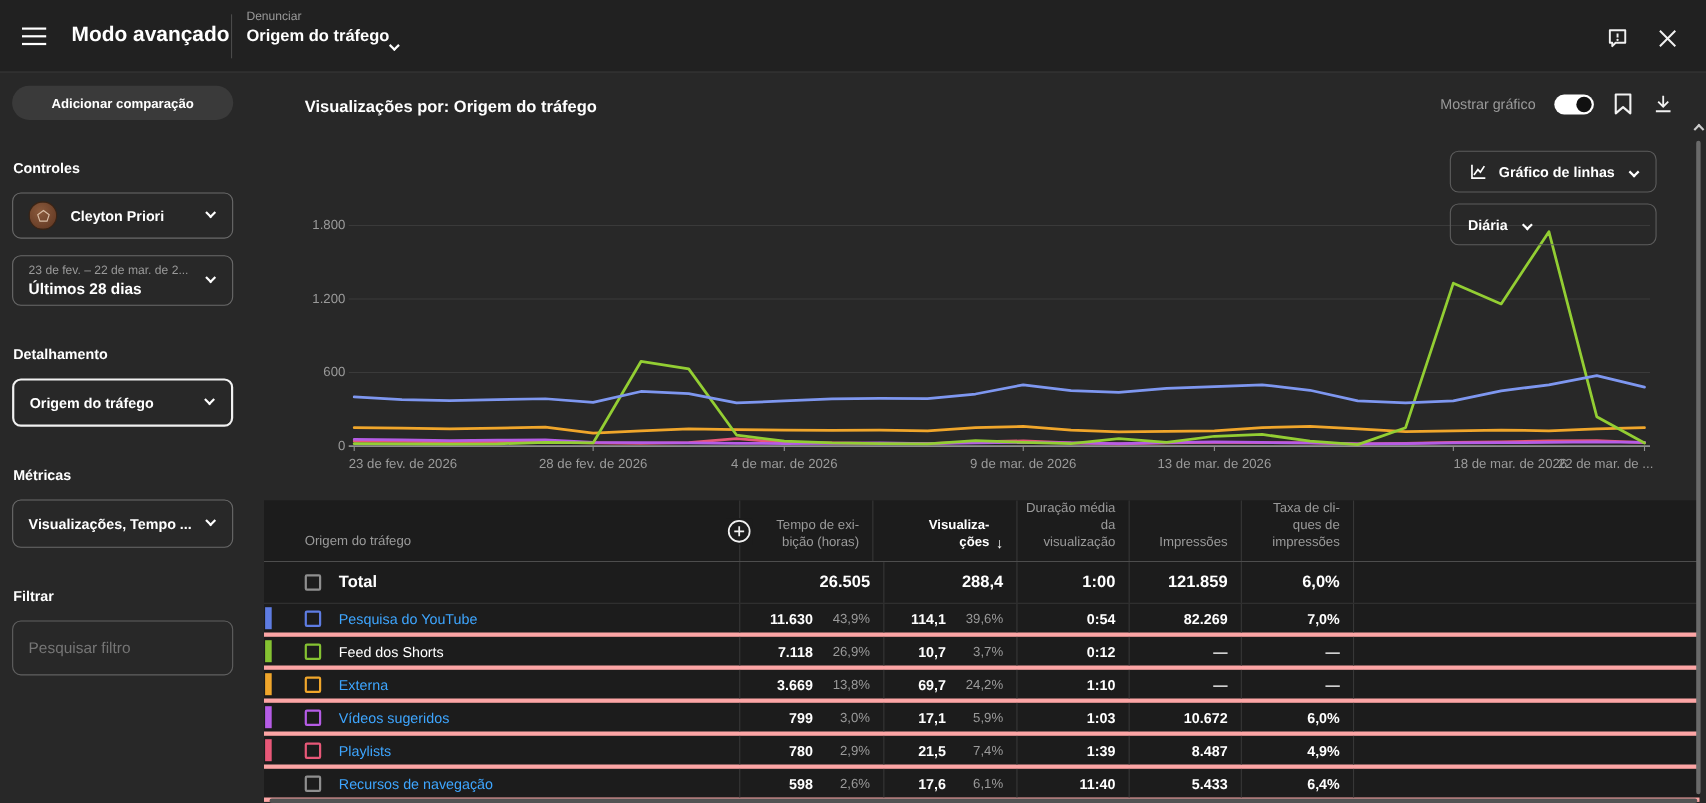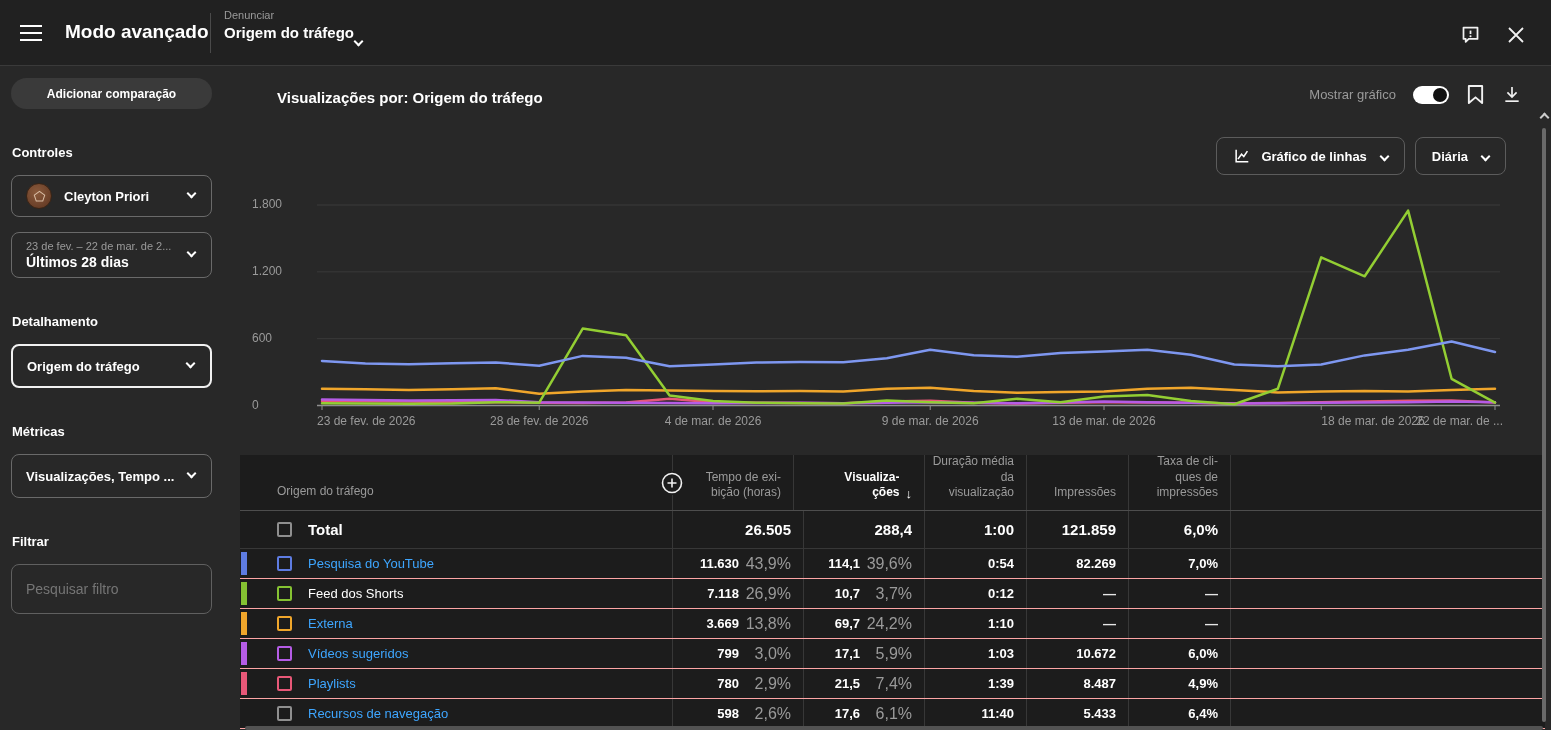--- a/index.html
+++ b/index.html
@@ -51,36 +51,36 @@
   .main-header { position:relative; height:60px; }
   .main-title { position:absolute; left:53px; top:22px; font-size:15px; font-weight:bold; }
   .header-right { position:absolute; right:29px; top:17px; display:flex; gap:17px; align-items:center; }
   .show-chart-label { font-size:13px; color:#9a9a9a; }
   .toggle { position:relative; width:36px; height:18px; background:#fff; border-radius:9px; cursor:pointer; }
   .toggle .knob { position:absolute; right:2px; top:2px; width:14px; height:14px; border-radius:50%; background:#111; }
   .icon-btn { background:none; border:none; cursor:pointer; padding:0; display:flex; }
 
   
   .chart-section { position:relative; height:328px; }
-  .chart-controls { position:absolute; top:10px; right:45px; display:flex; gap:10px; z-index:3; }
+  .chart-controls { position:absolute; top:10px; right:45px; display:flex; gap:10px; z-index:3;flex-direction:column; }
   .ctl-btn { height:38px; display:flex; align-items:center; gap:10px; padding:0 16px;
     background:transparent; border:1px solid #5c5c5c; border-radius:8px; color:#fff;
     font-size:13px; font-weight:bold; font-family:inherit; cursor:pointer; }
   .ctl-btn .chev { margin-left:4px; }
   .chart-area { position:absolute; inset:0; }
   .chart-area svg { position:absolute; left:0; top:0; }
-  .ylab { position:absolute; width:62px; text-align:left; font-size:12px; color:#9a9a9a; }
+  .ylab { position:absolute; width:62px; text-align:right; font-size:12px; color:#9a9a9a; }
   .xlab { position:absolute; font-size:12px; color:#9a9a9a; white-space:nowrap; top:287px; }
 
   
   .table-wrap { position:absolute; left:16px; right:6px; top:388px; background:#1c1c1c; }
   .trow { position:relative; display:flex; background:#1c1c1c; }
   .thead-row { height:56px; border-bottom:1px solid #4d4d4d; }
   .total-row { height:38px; border-bottom:1px solid #373737; align-items:center; }
-  .data-row { height:30px; border-bottom:1px solid #fca5a5; align-items:flex-start; cursor:pointer; }
+  .data-row { height:30px; border-bottom:4px solid #fca5a5; align-items:flex-start; cursor:pointer; }
   .c-name { width:432px; display:flex; align-items:center; }
   .c-views { width:131px; } .c-watch { width:121px; }
   .c-avg { width:102px; } .c-impr { width:102px; } .c-ctr { width:102px; }
   .c-empty { flex:1; }
   .vline { border-left:1px solid #373737; }
   .th { display:flex; align-items:flex-end; justify-content:flex-end; padding:0 12px 9px 0;
     font-size:12px; color:#9a9a9a; text-align:right; }
   .th .lbl { white-space:pre-line; line-height:1.3; }
   .th.sorted { color:#fff; font-weight:bold; }
   .th-name { align-items:flex-end; justify-content:flex-start; padding:0 0 10px 37px; }
@@ -88,21 +88,21 @@
   .add-col-btn { position:absolute; left:420px; top:16px; width:24px; height:24px; z-index:2;
     background:#1c1c1c; border:none; cursor:pointer; padding:0; }
   .cbx { width:15px; height:15px; border:2px solid #8f8f8f; border-radius:2px;
     margin-left:37px; flex:0 0 auto; cursor:pointer; }
   .row-label { margin-left:16px; font-size:13px; }
   .row-label.link { color:#3ea6ff; }
   .total-label { margin-left:16px; font-size:15px; font-weight:bold; }
   .stripe { position:absolute; left:1px; top:3px; bottom:3px; width:6px; }
   .cell-val { display:flex; align-items:center; justify-content:flex-end; padding-right:12px;
     font-size:13px; font-weight:bold; }
-  .cell-val .pct { width:52px; text-align:right; font-weight:normal; font-size:16px; color:#9a9a9a; }
+  .cell-val .pct { width:52px; text-align:right; font-weight:normal; font-size:12px; color:#9a9a9a; }
   .total-row .cell-val { font-size:15px; padding-right:12px; }
   .dash { color:#e6e6e6; }
 
   
   .vscroll-arrow { position:absolute; right:3px; top:114px; }
   .vscroll-thumb { position:absolute; right:5px; top:128px; bottom:8px; width:4px;
     background:#6a6a6a; border-radius:2px; }
   .hscroll-thumb { position:absolute; left:245px; right:8px; bottom:0; height:4px;
     background:#525252; border-radius:2px; }
 </style>

